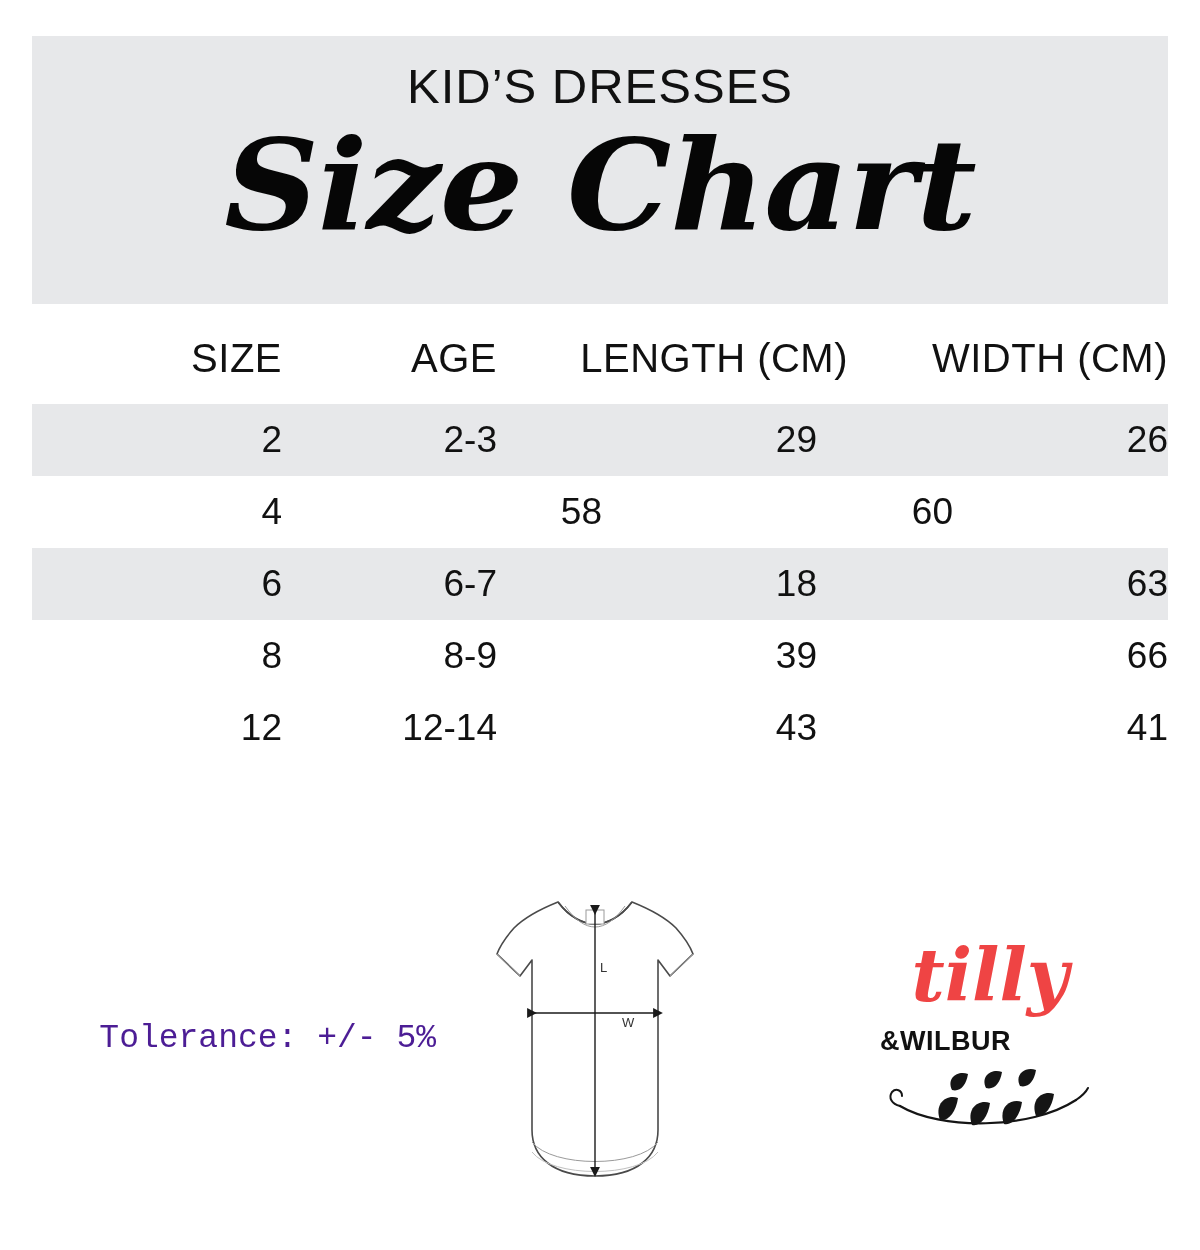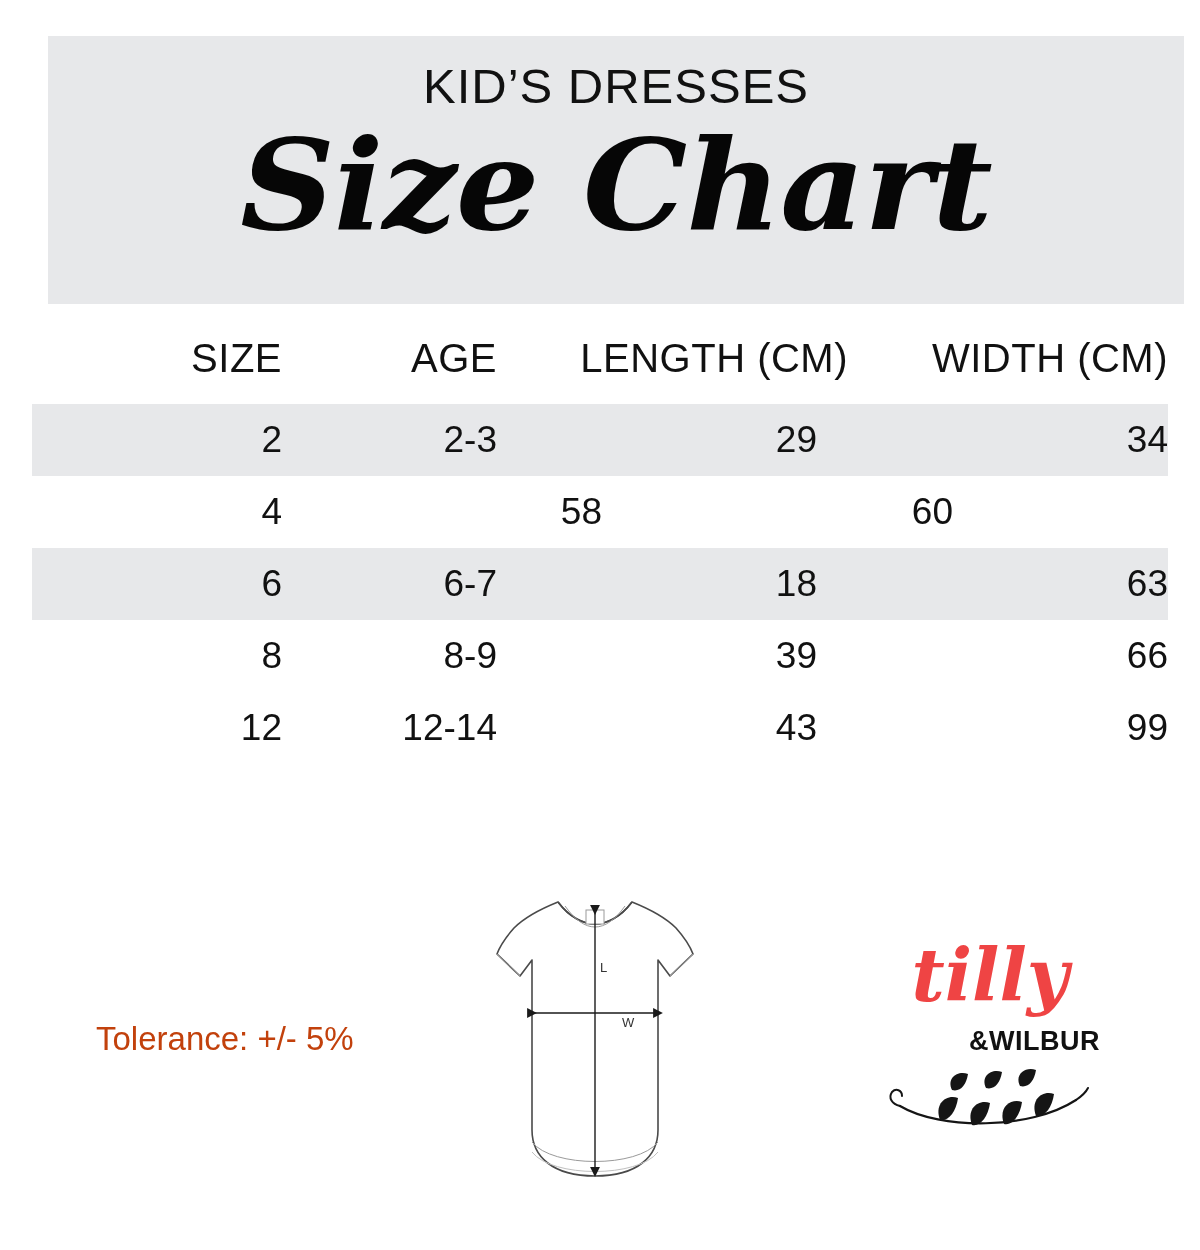--- a/index.html
+++ b/index.html
@@ -22,21 +22,20 @@
   }
 
   
   .header-band {
     position: absolute;
     left: 32px;
     top: 36px;
     width: 1136px;
     height: 268px;
     background: #e7e8ea;
-    margin-left: 16px;
   }
 
   .header-kicker {
     position: absolute;
     left: 0;
     top: 22px;
     width: 100%;
     text-align: center;
     font-size: 49px;
     letter-spacing: 1px;
@@ -101,23 +100,24 @@
   .c-age    { width: 215px; }
   .c-width  { width: 320px; }
   .c-length { width: 351px; }
 
   
   .tolerance {
     position: absolute;
     left: 96px;
     top: 1020px;
     width: 340px;
-    text-align: left;
+    text-align: right;
     font-size: 33px;
-    color: #c2410c;
+    color: #4c1d95;
+    font-family: Liberation Mono, monospace;
   }
 
   .dress-figure {
     position: absolute;
     left: 470px;
     top: 880px;
     width: 250px;
     height: 310px;
   }
 
@@ -148,21 +148,21 @@
     font-size: 72px;
     line-height: 1;
     color: #ef4444;
   }
 
   .logo-wilbur {
     position: absolute;
     left: 0;
     top: 86px;
     width: 100%;
-    text-align: right;
+    text-align: left;
     font-family: "Liberation Sans", sans-serif;
     font-weight: 700;
     font-size: 27px;
     letter-spacing: 0.5px;
     color: #111111;
   }
 
   .logo-flourish {
     position: absolute;
     left: 0;
@@ -187,21 +187,21 @@
       <div class="cell c-size">SIZE</div>
       <div class="cell c-age">AGE</div>
       <div class="cell c-length">LENGTH (CM)</div>
       <div class="cell c-width">WIDTH (CM)</div>
     </div>
 
     <div class="row shaded">
       <div class="cell c-size">2</div>
       <div class="cell c-age">2-3</div>
       <div class="cell c-width">29</div>
-      <div class="cell c-length">34</div>
+      <div class="cell c-length">26</div>
     </div>
 
     <div class="row plain">
       <div class="cell c-size">4</div>
       <div class="cell c-width">58</div>
       <div class="cell c-length">60</div>
     </div>
 
     <div class="row shaded">
       <div class="cell c-size">6</div>
@@ -215,21 +215,21 @@
       <div class="cell c-age">8-9</div>
       <div class="cell c-width">39</div>
       <div class="cell c-length">66</div>
     </div>
 
 
     <div class="row plain">
       <div class="cell c-size">12</div>
       <div class="cell c-age">12-14</div>
       <div class="cell c-width">43</div>
-      <div class="cell c-length">99</div>
+      <div class="cell c-length">41</div>
     </div>
 
   </div>
 
   <div class="tolerance">Tolerance: +/- 5%</div>
 
   <div class="dress-figure">
     <svg viewBox="0 0 250 310" width="250" height="310">
 
       <path d="M88 22 C78 26 56 36 44 48 C36 57 30 66 27 74 L50 96 L62 80 L62 250

